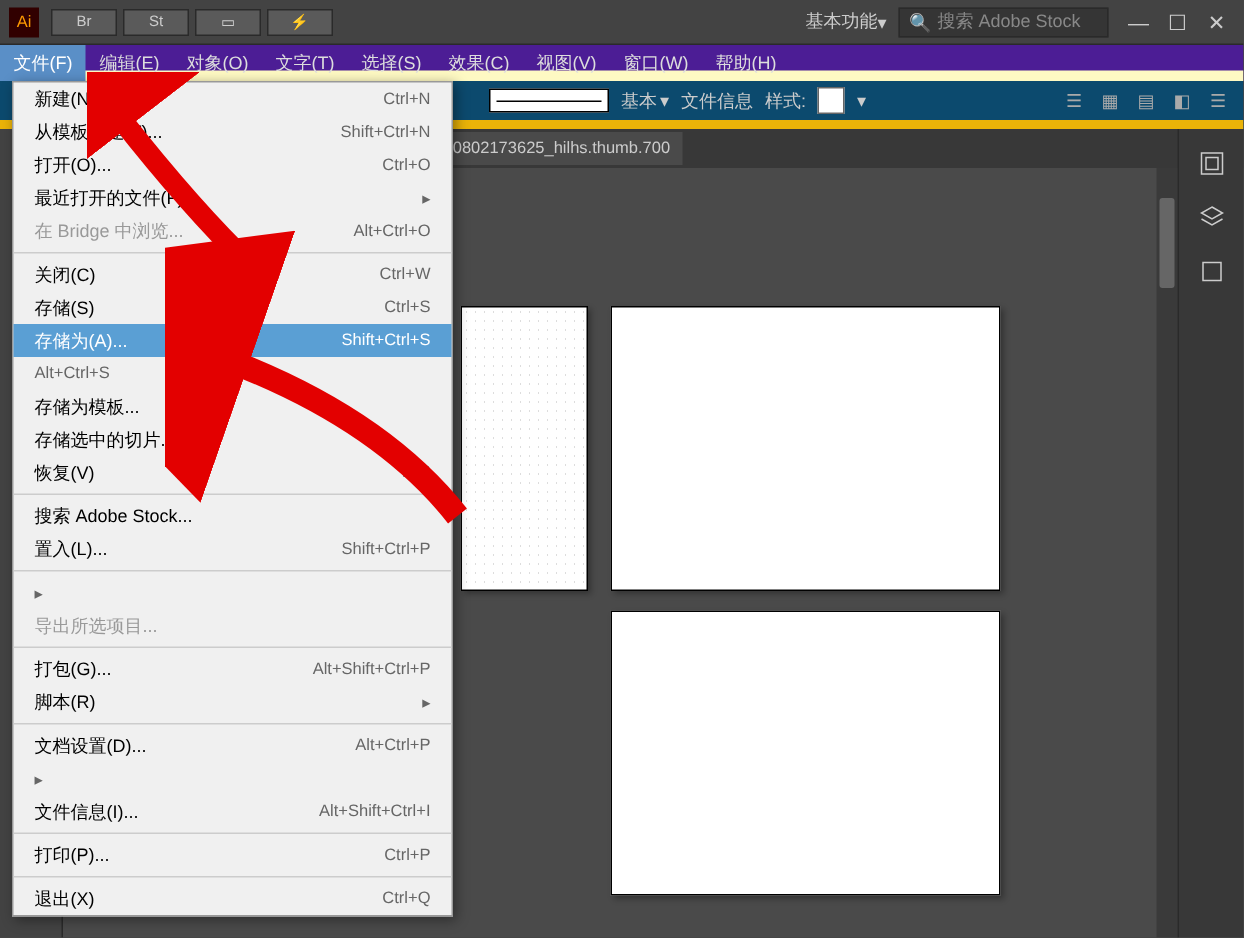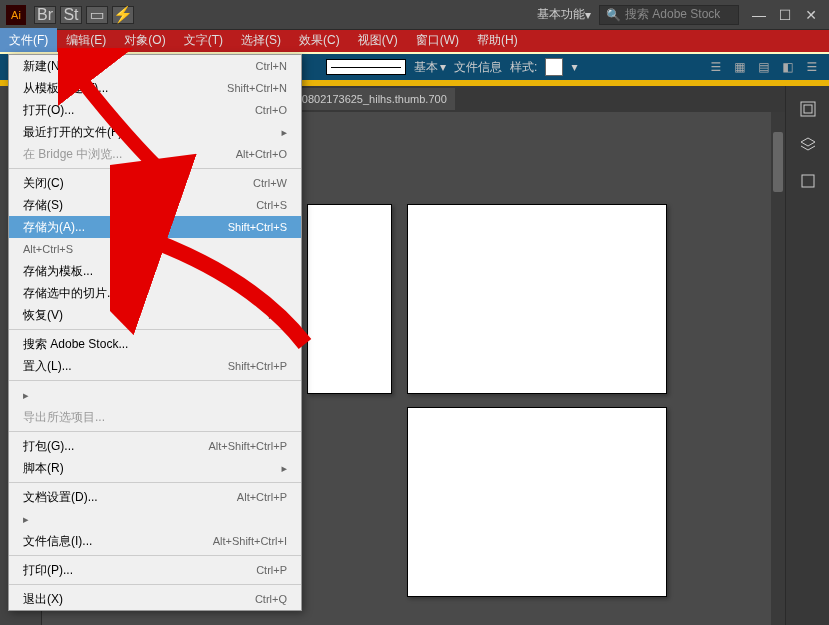--- a/index.html
+++ b/index.html
@@ -1,25 +1,25 @@
 <!DOCTYPE html>
 <html><head>
 <meta charset="utf-8">
 <style>
 *{margin:0;padding:0;box-sizing:border-box;font-family:"Microsoft YaHei",Arial,sans-serif;font-size:12px;user-select:none}
 body{background:#434343;width:829px;height:625px;overflow:hidden;position:relative}
 .titlebar{height:30px;background:#434343;display:flex;align-items:center;padding:0 6px;border-bottom:1px solid #2a2a2a}
 .ai-logo{width:20px;height:20px;background:#310000;color:#ff9a00;font-weight:normal;font-size:11px;display:flex;align-items:center;justify-content:center;margin-right:8px}
-.tb-icon{width:22px;height:18px;background:#5a5a5a;border:1px solid #2a2a2a;margin-right:4px;display:flex;align-items:center;justify-content:center;color:#ccc;font-size:16px}
+.tb-icon{width:44px;height:18px;background:#5a5a5a;border:1px solid #2a2a2a;margin-right:4px;display:flex;align-items:center;justify-content:center;color:#ccc;font-size:10px}
 .tb-spacer{flex:1}
 .workspace-dd{color:#ccc;padding:2px 8px;display:flex;align-items:center;gap:0}
 .search-box{background:#353535;border:1px solid #2a2a2a;color:#888;padding:2px 6px;width:140px;height:20px;display:flex;align-items:center;gap:4px;font-size:11px}
 .win-btns{display:flex;gap:2px;margin-left:8px}
 .win-btn{width:24px;height:16px;color:#ccc;display:flex;align-items:center;justify-content:center;font-size:14px}
-.menubar{height:24px;background:#b91c1c;display:flex;align-items:flex-end;border-bottom:2px solid #fef9c3}
+.menubar{height:24px;background:#4c1d95;display:flex;align-items:flex-start;border-bottom:7px solid #fef9c3}
 .menu-item{color:#ddd;padding:0 9px;height:24px;display:flex;align-items:center;cursor:pointer}
 .menu-item.active{background:#5a8fc7;color:#fff}
 .toolbar{height:32px;background:#0c4a6e;display:flex;align-items:center;padding:0 8px;gap:8px;border-bottom:6px solid #eab308}
 .stroke-preview{width:80px;height:16px;background:#fff;border:1px solid #000;position:relative}
 .stroke-preview::after{content:"";position:absolute;left:4px;right:4px;top:50%;height:1px;background:#000}
 .tb-label{color:#ccc}
 .tb-dd{color:#ccc;display:flex;align-items:center;gap:2px}
 .color-swatch{width:18px;height:18px;background:#fff;border:1px solid #666}
 .tb-icons-right{margin-left:auto;display:flex;gap:6px}
 .tb-sicon{width:18px;height:18px;color:#aaa;display:flex;align-items:center;justify-content:center}

